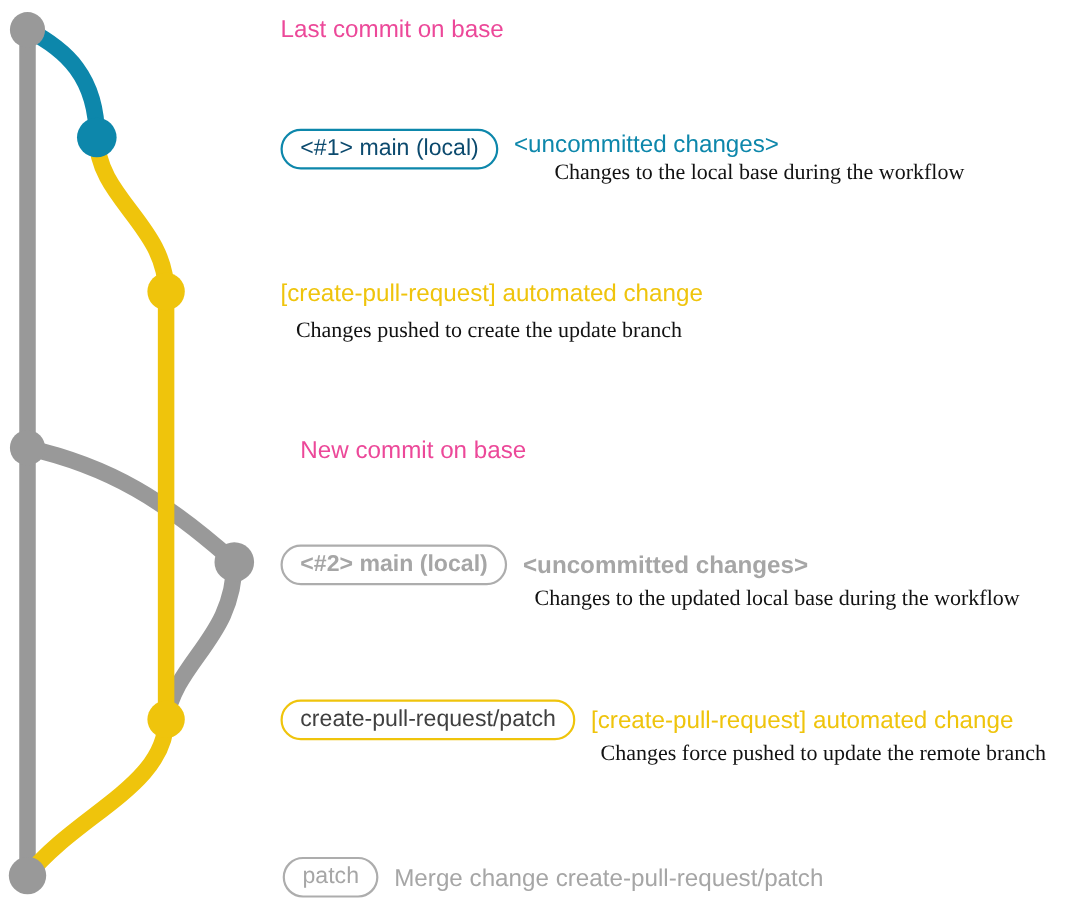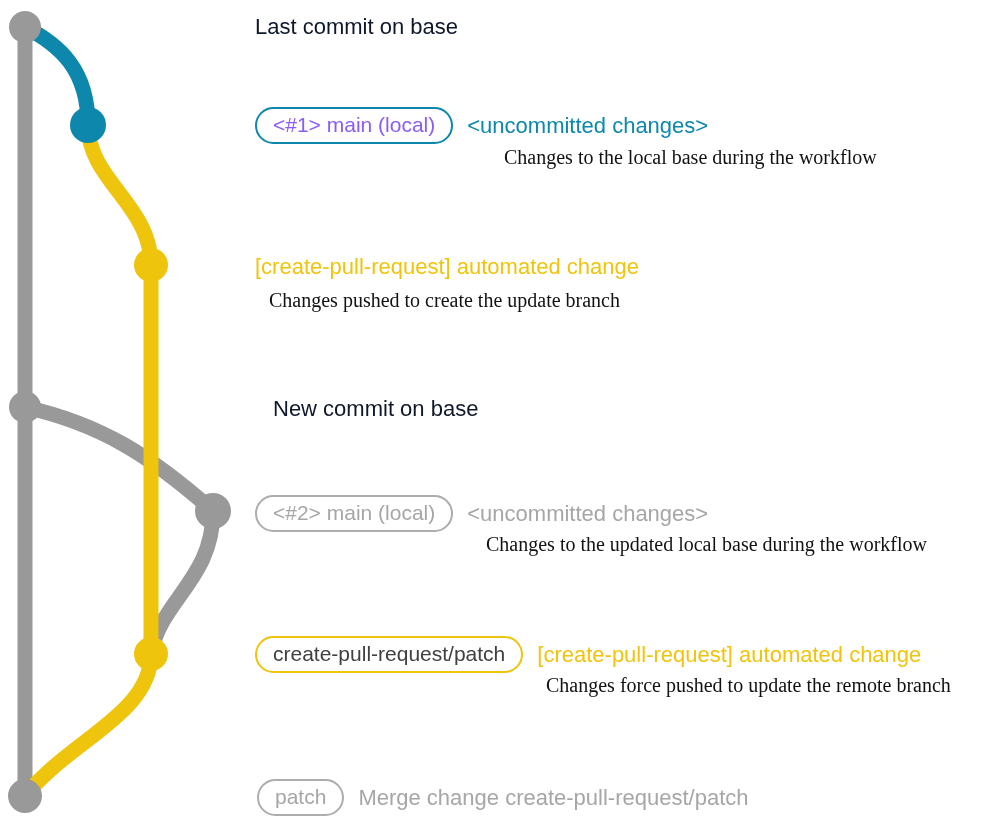--- a/index.html
+++ b/index.html
@@ -47,21 +47,21 @@
     border-radius: 999px;
     padding: 5px 16px 6px 16px;
     font-size: 21px;
     font-family: "Liberation Sans", sans-serif;
     color: #999999;
     white-space: nowrap;
     line-height: 1.05;
     box-sizing: border-box;
     background: transparent;
   }
-  .pill.blue   { border-color: #0d87ab; color: #8b5cf6; }
+  .pill.blue   { border-color: #0d87ab; color: #0c4a6e; margin-top: 10px; }
   .pill.yellow { border-color: #efc40c; color: #404040; }
   .pill.gray   { border-color: #adadad; color: #a6a6a6; }
 
   .subject {
     font-size: 22px;
     font-family: "Liberation Sans", sans-serif;
     white-space: nowrap;
     margin-left: 14px;
     line-height: 1.05;
   }
@@ -70,21 +70,21 @@
   .subject.gray   { color: #a6a6a6; }
 
   
   .headline {
     position: absolute;
     font-size: 22px;
     font-family: "Liberation Sans", sans-serif;
     white-space: nowrap;
     line-height: 1.05;
   }
-  .headline.gray   { color: #0f172a; }
+  .headline.gray   { color: #ec4899; }
   .headline.yellow { color: #efc40c; }
 
   
   .desc {
     position: absolute;
     font-family: "Liberation Serif", serif;
     font-size: 20px;
     color: #121212;
     white-space: nowrap;
     line-height: 1.05;
@@ -123,21 +123,21 @@
     <span class="pill blue">&lt;#1&gt; main (local)</span>
     <span class="subject blue">&lt;uncommitted changes&gt;</span>
   </div>
   <div class="desc" style="left:504px; top:147px;">Changes to the local base during the workflow</div>
 
   <div class="headline yellow" style="left:255px; top:255px;">[create-pull-request] automated change</div>
   <div class="desc" style="left:269px; top:290px;">Changes pushed to create the update branch</div>
 
   <div class="headline gray" style="left:255px; top:397px;margin-left:18px;">New commit on base</div>
 
-  <div class="row" style="left:255px; top:495px;">
+  <div class="row" style="left:255px; top:495px;font-weight:bold;">
     <span class="pill gray">&lt;#2&gt; main (local)</span>
     <span class="subject gray">&lt;uncommitted changes&gt;</span>
   </div>
   <div class="desc" style="left:486px; top:534px;">Changes to the updated local base during the workflow</div>
 
   <div class="row" style="left:255px; top:636px;">
     <span class="pill yellow">create-pull-request/patch</span>
     <span class="subject yellow">[create-pull-request] automated change</span>
   </div>
   <div class="desc" style="left:546px; top:675px;">Changes force pushed to update the remote branch</div>

